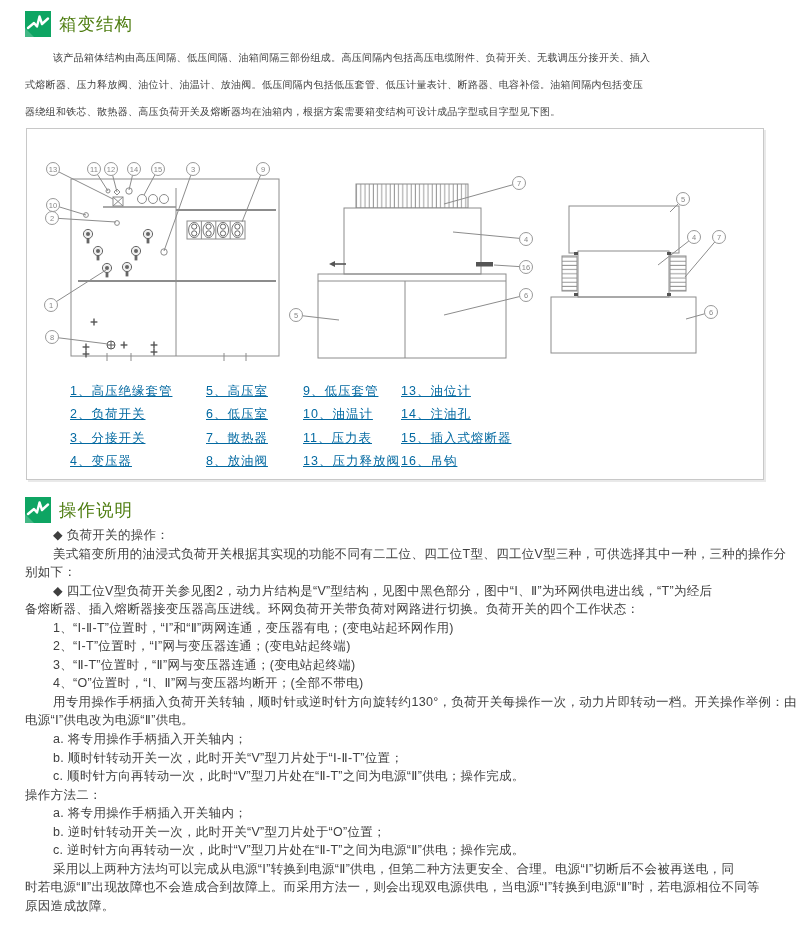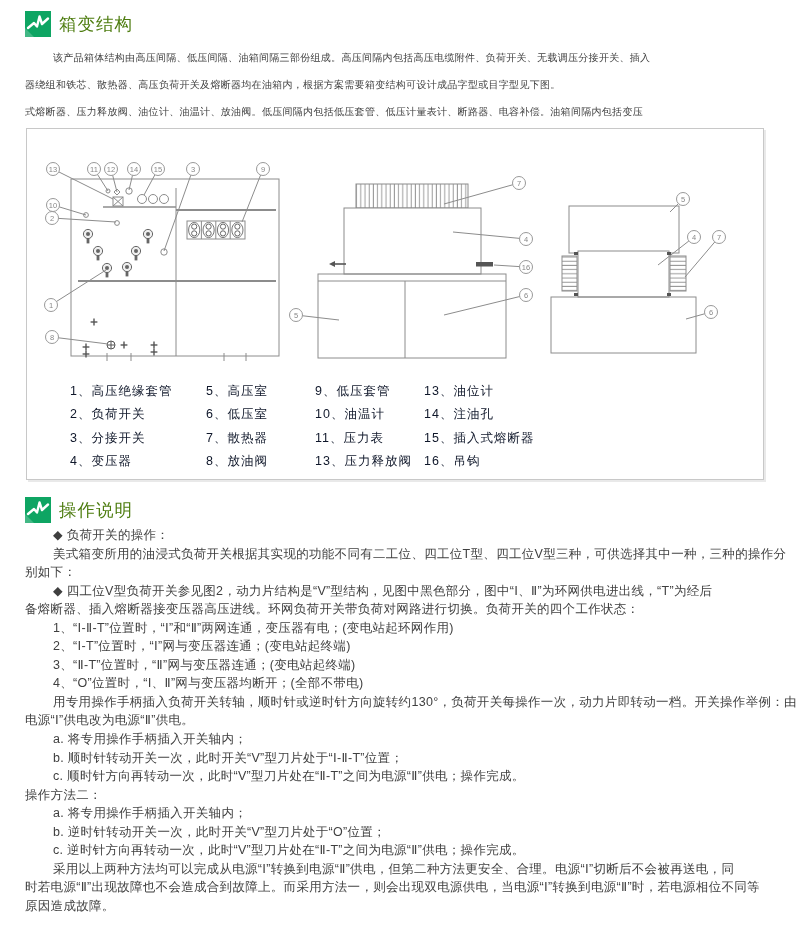--- a/index.html
+++ b/index.html
@@ -9,41 +9,41 @@
   .sec-head svg{display:block;}
   .sec-title{margin-left:8px;font-size:17.5px;letter-spacing:1px;color:#4d7c0f;}
   .para{position:absolute;left:25px;width:753px;}
   #para1 .tline{font-size:10px;line-height:27px;height:27px;white-space:nowrap;letter-spacing:.3px;}
   #body2 .tline{font-size:12.5px;line-height:18.55px;height:18.55px;white-space:nowrap;letter-spacing:.3px;}
   .tline.i2{padding-left:28px;}
   .figure-box{position:absolute;left:26px;top:128px;width:736px;height:350px;
               border:1px solid #c8c8c8;box-shadow:2px 2px 0 #e9e9e9;background:#fff;}
   .fig-title{position:absolute;left:13px;top:11px;font-size:13px;letter-spacing:2px;color:#333;}
   #diagram{position:absolute;left:0;top:0;}
-  .leg-col{position:absolute;top:251px;font-size:12.5px;color:#0f172a;letter-spacing:1px;}
+  .leg-col{position:absolute;top:251px;font-size:12.5px;color:#0369a1;letter-spacing:1px;text-decoration:underline;}
   .leg-col div{height:23.3px;line-height:23.3px;white-space:nowrap;}
 </style>
 </head>
 <body>
 
 <div class="page">
 
   <div class="sec-head" style="top:10px;">
     <svg width="26" height="26" viewBox="0 0 26 26">
       <rect x="0" y="0" width="26" height="26" fill="#0ea563"></rect>
       <polygon points="0,26 9,26 0,17" fill="#ffffff" opacity="0.22"></polygon>
       <polyline points="3,17 9,12 12,15.5 14.5,5.5 17,13 23,7.5" fill="none" stroke="#ffffff" stroke-width="2.4" stroke-linejoin="round" stroke-linecap="round"></polyline>
     </svg>
     <span class="sec-title">箱变结构</span>
   </div>
 
   <div class="para" id="para1" style="top:44px;">
       <div class="tline i2">该产品箱体结构由高压间隔、低压间隔、油箱间隔三部份组成。高压间隔内包括高压电缆附件、负荷开关、无载调压分接开关、插入</div>
+      <div class="tline">式熔断器、压力释放阀、油位计、油温计、放油阀。低压间隔内包括低压套管、低压计量表计、断路器、电容补偿。油箱间隔内包括变压</div>
       <div class="tline">器绕组和铁芯、散热器、高压负荷开关及熔断器均在油箱内，根据方案需要箱变结构可设计成品字型或目字型见下图。</div>
-      <div class="tline">式熔断器、压力释放阀、油位计、油温计、放油阀。低压间隔内包括低压套管、低压计量表计、断路器、电容补偿。油箱间隔内包括变压</div>
     </div>
 
   <div class="figure-box">
 
     <svg id="diagram" width="736" height="350" viewBox="0 0 736 350">
       <defs>
         <pattern id="vh" width="4.2" height="10" patternUnits="userSpaceOnUse">
           <path d="M2,0V10" stroke="#9a9a9a" stroke-width="1"></path>
         </pattern>
         <pattern id="hh" width="10" height="4.2" patternUnits="userSpaceOnUse">
@@ -232,27 +232,27 @@
           <div>2、负荷开关</div>
           <div>3、分接开关</div>
           <div>4、变压器</div>
         </div>
         <div class="leg-col" style="left: 179px;">
           <div>5、高压室</div>
           <div>6、低压室</div>
           <div>7、散热器</div>
           <div>8、放油阀</div>
         </div>
-        <div class="leg-col" style="left: 288px;">
+        <div class="leg-col" style="left: 276px;">
           <div>9、低压套管</div>
           <div>10、油温计</div>
           <div>11、压力表</div>
           <div>13、压力释放阀</div>
         </div>
-        <div class="leg-col" style="left: 397px;">
+        <div class="leg-col" style="left: 374px;">
           <div>13、油位计</div>
           <div>14、注油孔</div>
           <div>15、插入式熔断器</div>
           <div>16、吊钩</div>
         </div>
       </div>
   </div>
 
   <div class="sec-head" style="top:496px;">
     <svg width="26" height="26" viewBox="0 0 26 26">

